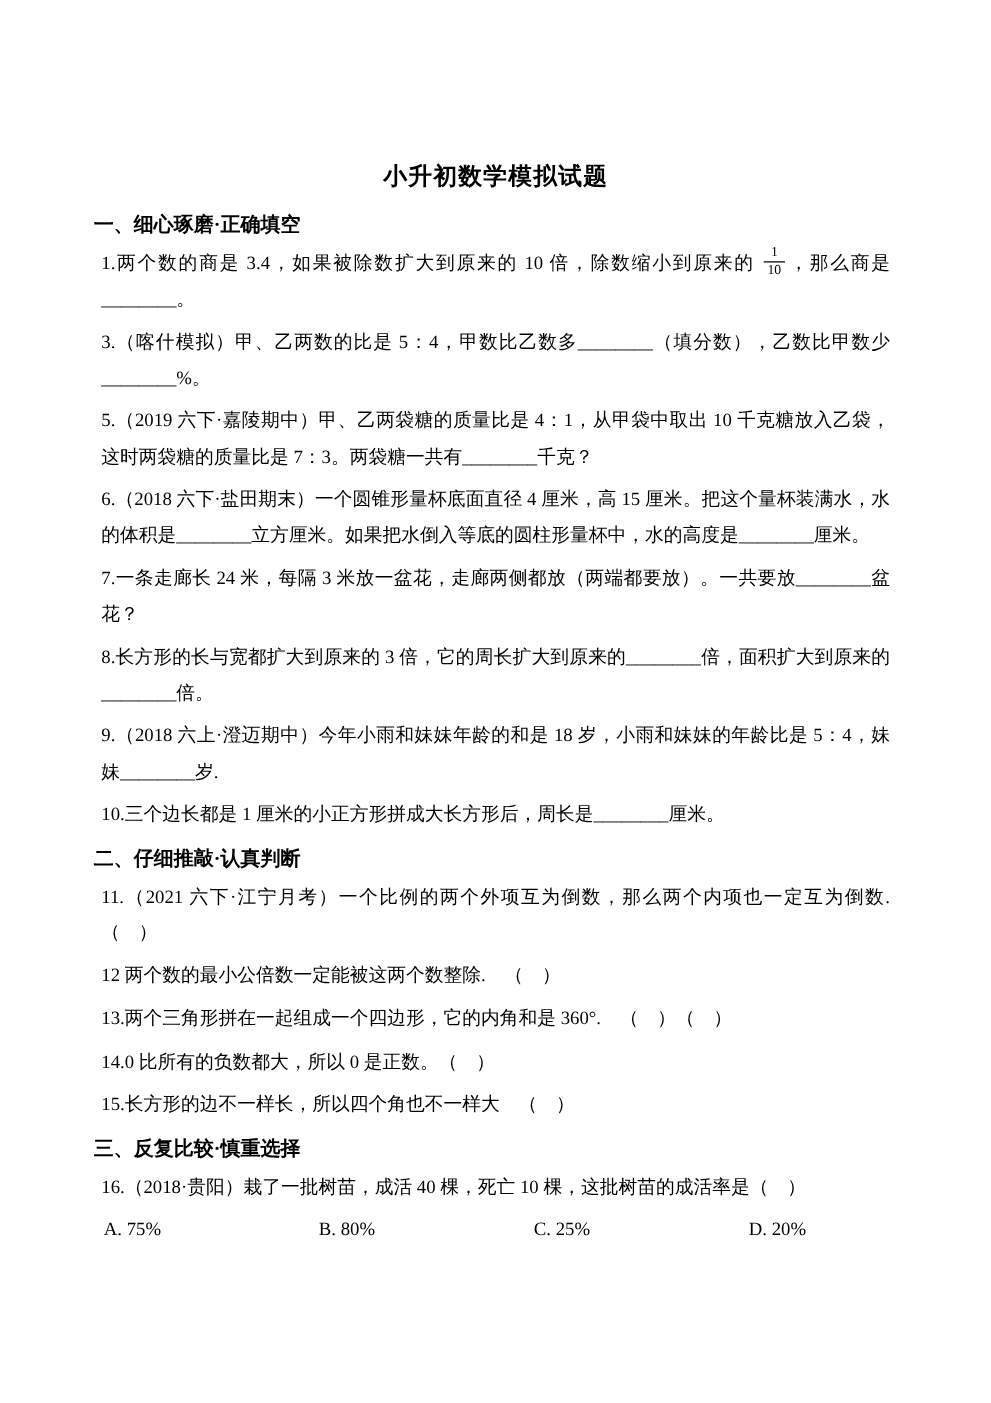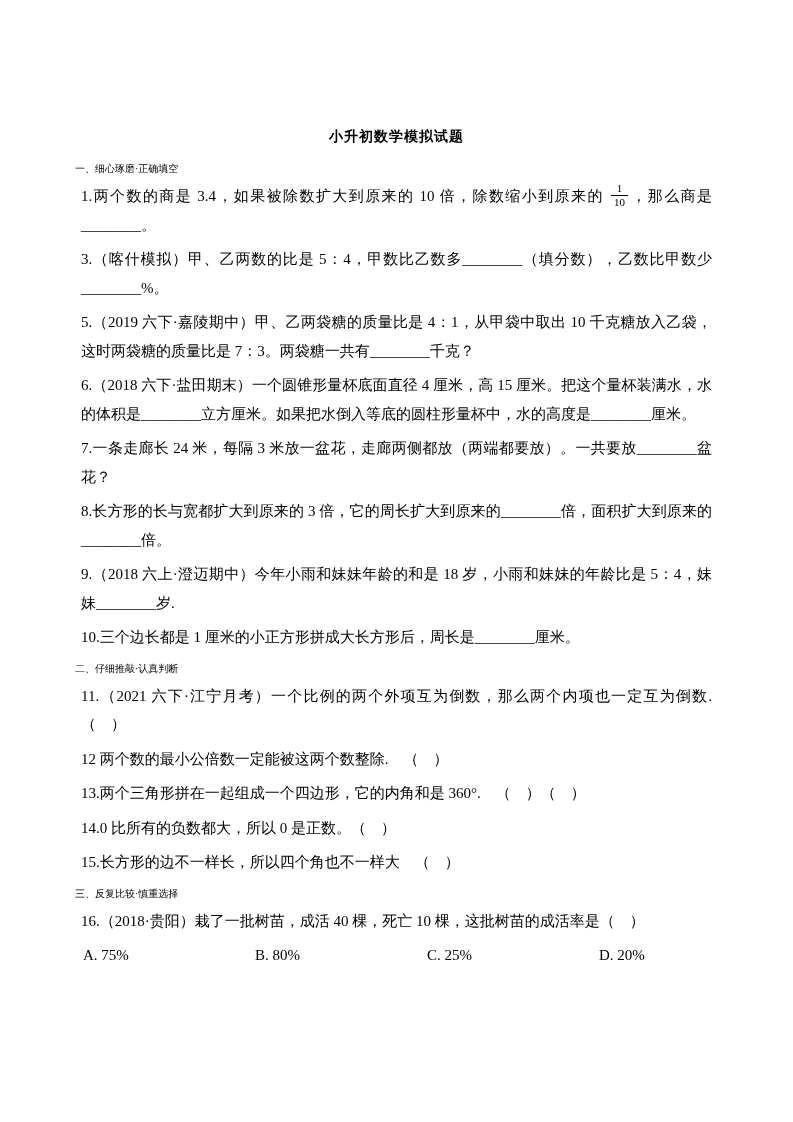--- a/index.html
+++ b/index.html
@@ -16,27 +16,27 @@
   }
   .page {
     box-sizing: border-box;
     width: 793px;
     height: 1122px;
     padding: 128px 75px 40px 75px;
   }
   .title {
     margin: 0 0 16px 0;
     text-align: center;
-    font-size: 14px;
+    font-size: 19px;
     font-weight: bold;
     letter-spacing: 1px;
   }
   .section-heading {
-    font-size: 10px;
-    font-weight: normal;
+    font-size: 16px;
+    font-weight: bold;
     margin: 10px 0 5px 0;
   }
   .question {
     font-size: 15px;
     line-height: 1.9;
     margin: 6px 6px;
     text-align: justify;
   }
   .frac {
     display: inline-block;

